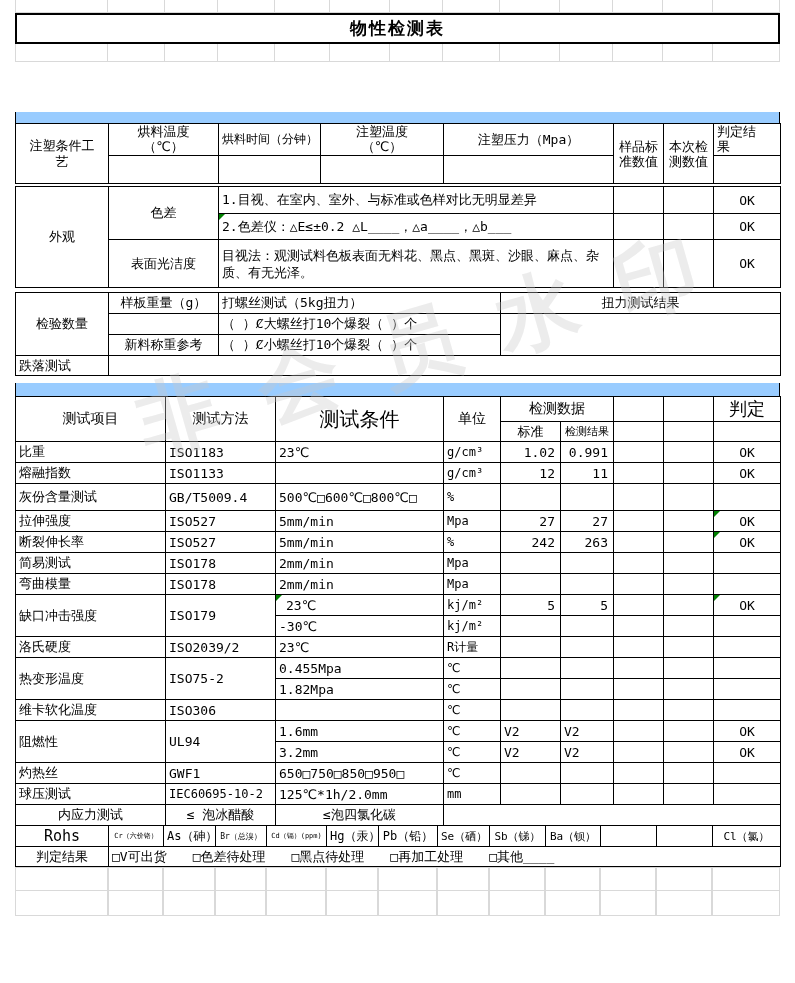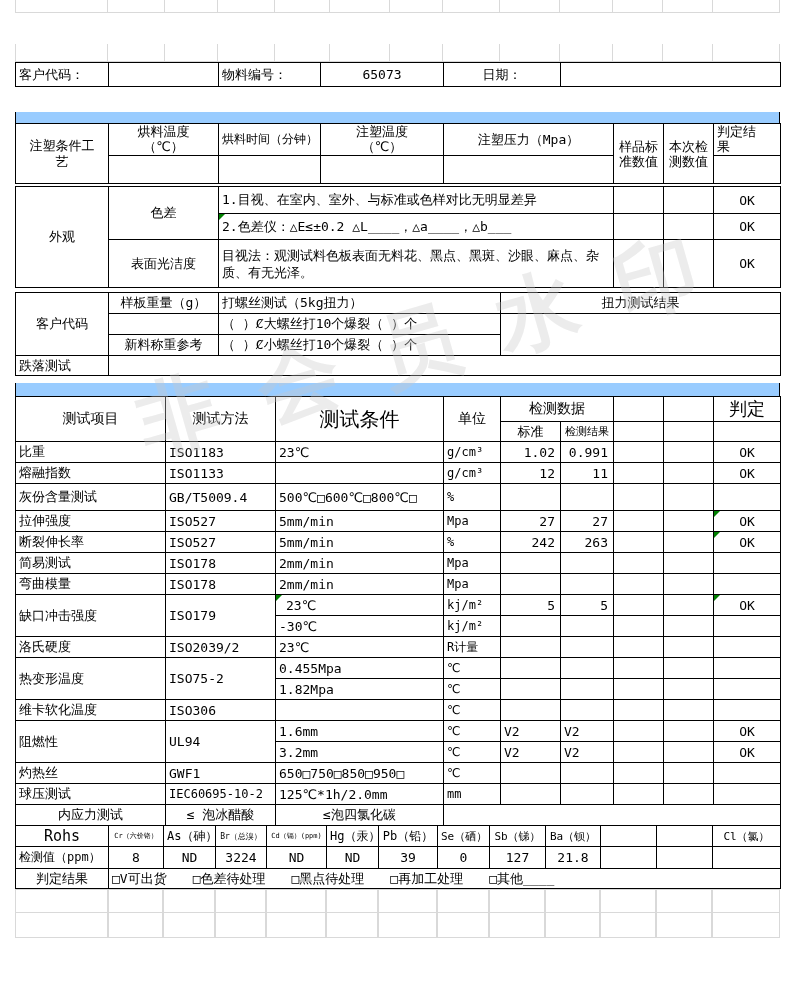--- a/index.html
+++ b/index.html
@@ -60,20 +60,21 @@
     <div class="gc" style="width:60px"></div>
     <div class="gc" style="width:53px"></div>
     <div class="gc" style="width:57px"></div>
     <div class="gc" style="width:60px"></div>
     <div class="gc" style="width:53px"></div>
     <div class="gc" style="width:50px"></div>
     <div class="gc" style="width:50px"></div>
     <div class="gc" style="width:67px"></div>
   </div>
 
+  <div class="titlebox">物性检测表</div>
 
   <div class="ghost" style="top:44px;height:18px">
     <div class="gc" style="width:93px"></div>
     <div class="gc" style="width:57px"></div>
     <div class="gc" style="width:53px"></div>
     <div class="gc" style="width:57px"></div>
     <div class="gc" style="width:55px"></div>
     <div class="gc" style="width:60px"></div>
     <div class="gc" style="width:53px"></div>
     <div class="gc" style="width:57px"></div>
@@ -87,28 +88,20 @@
   <table style="top:62px;width:765px">
     <colgroup>
         <col style="width:93px">
         <col style="width:110px">
         <col style="width:102px">
         <col style="width:123px">
         <col style="width:117px">
         <col style="width:220px">
       </colgroup>
     <tbody>
-        <tr style="height:24px">
-      <td>客户代码：</td>
-      <td class="ctr"></td>
-      <td>物料编号：</td>
-      <td class="ctr">65073</td>
-      <td class="ctr">日期：</td>
-      <td class="ctr"></td>
-    </tr>
   </tbody>
     </table>
 
   <div class="band" style="top:112px;height:11px"></div>
 
   <table style="top:123px;width:765px">
     <colgroup>
         <col style="width:93px">
         <col style="width:110px">
         <col style="width:102px">
@@ -175,21 +168,21 @@
 
   <table style="top:292px;width:765px">
     <colgroup>
         <col style="width:93px">
         <col style="width:110px">
         <col style="width:282px">
         <col style="width:280px">
       </colgroup>
     <tbody>
         <tr style="height:21px">
-      <td rowspan="3" class="ctr">客户代码</td>
+      <td rowspan="3" class="ctr">检验数量</td>
       <td class="ctr">样板重量（g）</td>
       <td>打螺丝测试（5kg扭力）</td>
       <td class="ctr">扭力测试结果</td>
     </tr>
     <tr style="height:21px">
       <td></td>
       <td>（ ）Ȼ大螺丝打10个爆裂（ ）个</td>
       <td rowspan="2"></td>
     </tr>
     <tr style="height:21px">
@@ -453,35 +446,20 @@
         <td class="ctr s7">Cd（镉）(ppm)</td>
         <td class="ctr s12">Hg（汞）</td>
         <td class="ctr s12">Pb（铅）</td>
         <td class="ctr s11">Se（硒）</td>
         <td class="ctr s11">Sb（锑）</td>
         <td class="ctr s11">Ba（钡）</td>
         <td></td>
         <td></td>
         <td class="ctr s11">Cl（氯）</td>
       </tr>
-      <tr style="height:22px">
-        <td class="s12">检测值（ppm）</td>
-        <td class="ctr">8</td>
-        <td class="ctr">ND</td>
-        <td class="ctr">3224</td>
-        <td class="ctr">ND</td>
-        <td class="ctr">ND</td>
-        <td class="ctr">39</td>
-        <td class="ctr">0</td>
-        <td class="ctr">127</td>
-        <td class="ctr">21.8</td>
-        <td></td>
-        <td></td>
-        <td></td>
-      </tr>
       <tr style="height:20px">
         <td class="ctr">判定结果</td>
         <td colspan="12">□V可出货　　□色差待处理　　□黑点待处理　　□再加工处理　　□其他____</td>
       </tr>
     </tbody>
       </table>
 
     <div class="ghostflow first" style="width:765px;height:24px">
       <div class="gc" style="width:93px"></div>
       <div class="gc" style="width:55px"></div>

